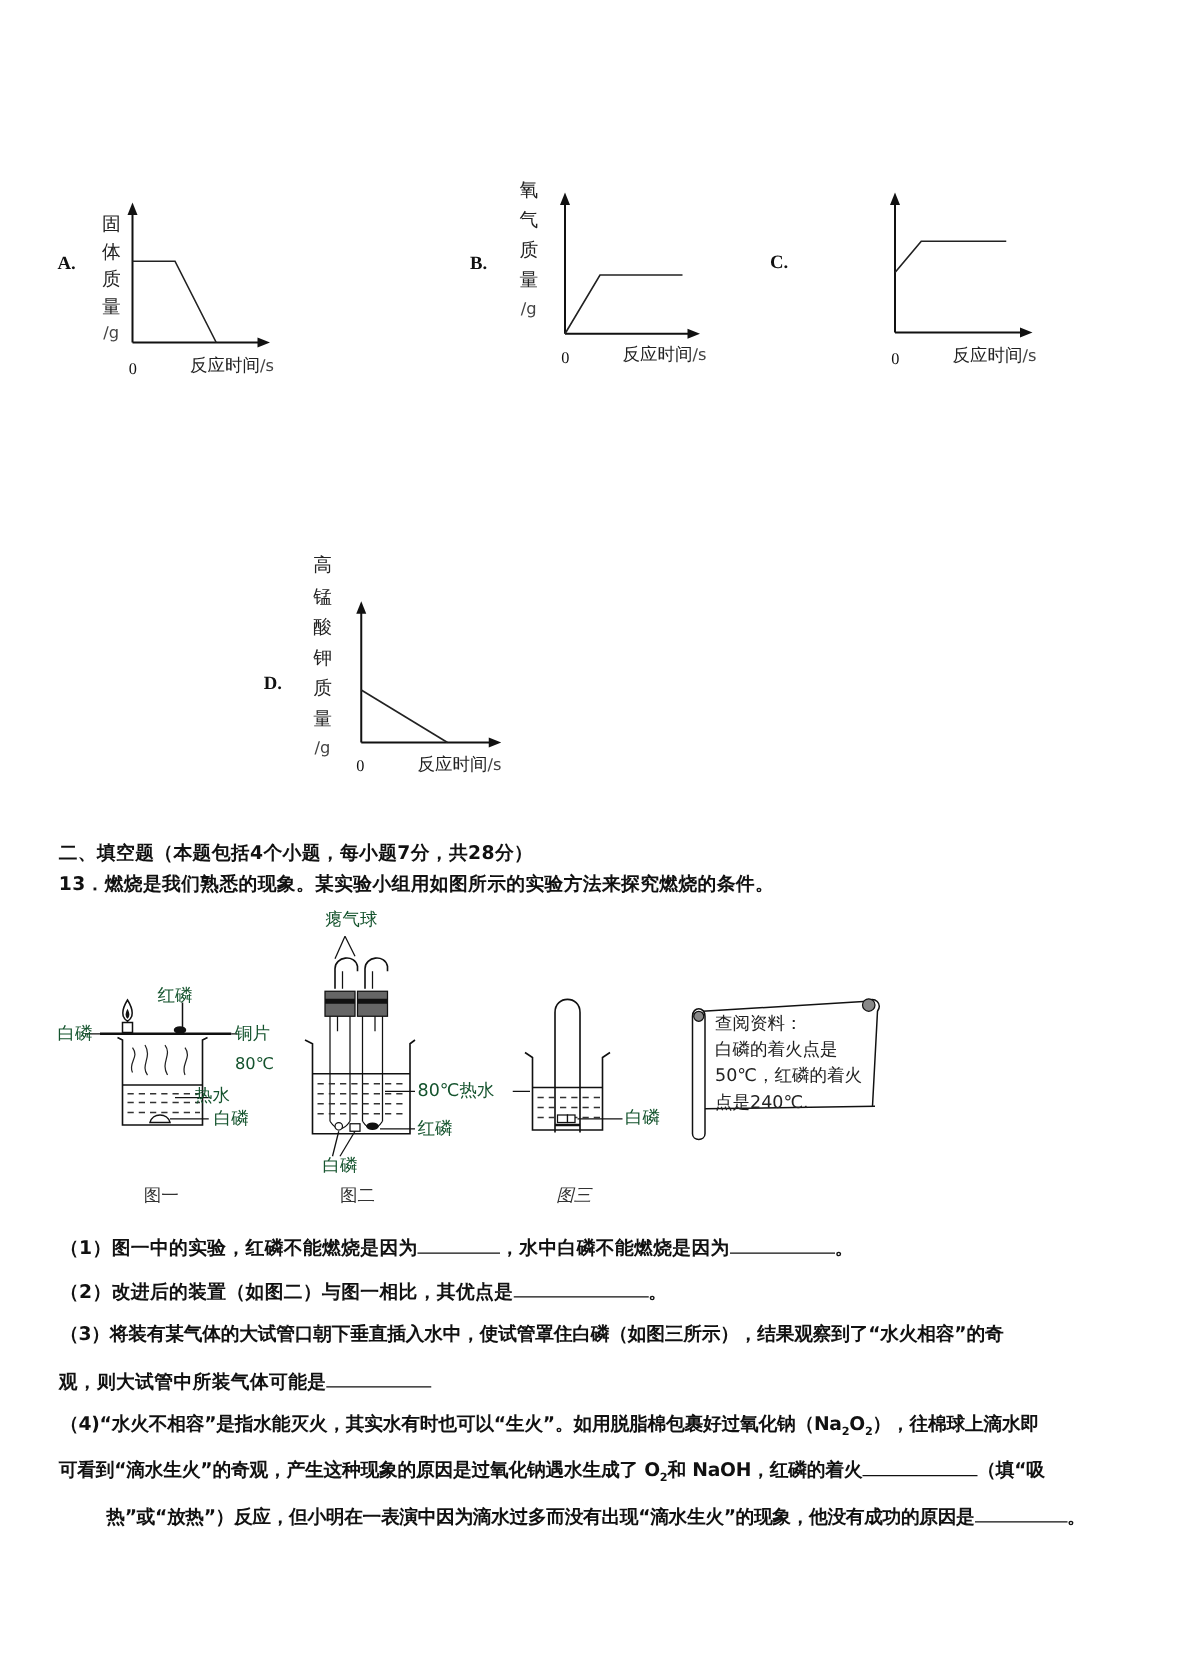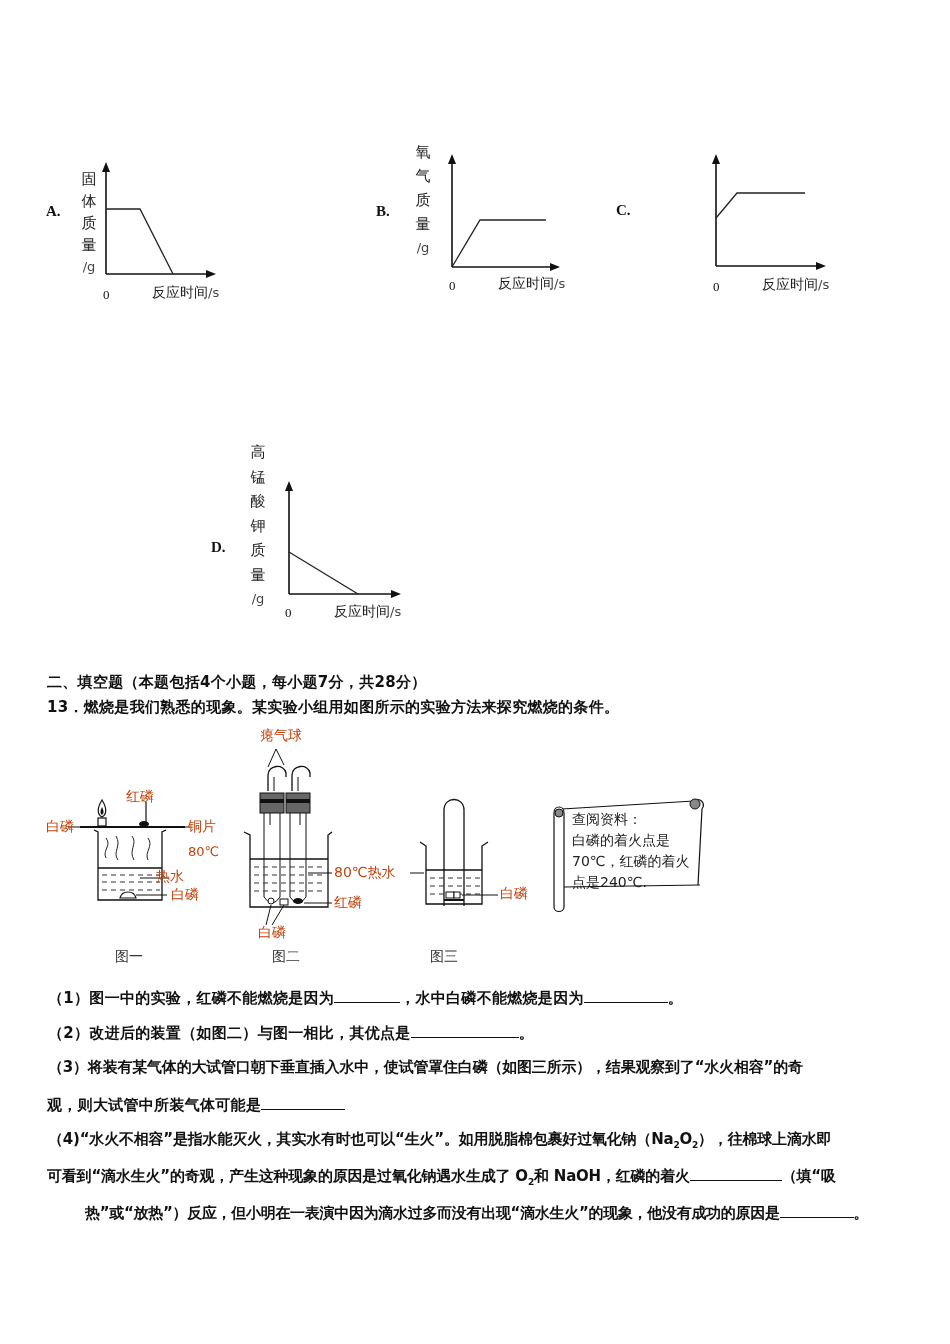--- a/index.html
+++ b/index.html
@@ -7,21 +7,21 @@
          font-family:"DejaVu Sans", sans-serif; color:#111; }
   .abs { position:absolute; }
   .opt-letter { font-family:"Liberation Serif", serif; font-weight:bold; font-size:15px; }
   .vlabel { font-size:15px; line-height:22px; color:#222; }
   .vlabel .unit { font-size:13px; color:#444; }
   .zero { font-family:"Liberation Serif", serif; font-size:13px; }
   .xlabel { font-size:14px; color:#222; }
   .xlabel .unit { font-size:13px; color:#444; }
   .line { font-size:15px; font-weight:bold; white-space:nowrap; letter-spacing:0.3px; }
   .blank { display:inline-block; border-bottom:1px solid #111; height:14px; vertical-align:baseline; }
-  .fig-text { font-size:14px; color:#c2410c; }
+  .fig-text { font-size:14px; color:#14532d; }
   .fig-cap { font-size:14px; color:#333; }
   .note { font-size:14px; line-height:21px; color:#222; }
   sub { font-size:9px; }
 </style>
 </head>
 <body>
 
 <div class="abs" style="left:40px;top:160px;width:260px;height:150px;">
   <span class="abs opt-letter" style="left:6px;top:43px;">A.</span>
   <div class="abs vlabel" style="left:40px;top:8px;width:18px;text-align:center;">
@@ -205,37 +205,37 @@
       <line x1="20" y1="104" x2="70" y2="104"></line>
     </g>
     <rect x="36" y="102" width="8" height="6" fill="#fff" stroke="#111"></rect>
     <rect x="44" y="102" width="6" height="6" fill="#fff" stroke="#111"></rect>
     <line x1="34" y1="110" x2="54" y2="110" stroke="#111" stroke-width="2"></line>
     <line x1="52" y1="105" x2="88" y2="105" stroke="#111"></line>
 
     <line x1="0" y1="83" x2="14" y2="83" stroke="#111"></line>
   </svg>
   <span class="abs fig-text" style="left:90px;top:95px;">白磷</span>
-  <span class="abs fig-cap" style="left:20px;top:158px;">图三</span>
+  <span class="abs fig-cap" style="left:35px;top:158px;font-style:italic;">图三</span>
 </div>
 
 <div class="abs" style="left:548px;top:795px;width:160px;height:120px;">
   <svg class="abs" style="left:0;top:0;" width="160" height="120">
     <path d="M14,14 L146,6" fill="none" stroke="#111" stroke-width="1.2"></path>
     <path d="M146,6 C152,2 158,8 154,14 L150,90" fill="none" stroke="#111" stroke-width="1.2"></path>
     <circle cx="147" cy="9" r="5" fill="#888" stroke="#111"></circle>
     <path d="M14,14 L14,104" fill="none" stroke="#111" stroke-width="1.2"></path>
     <path d="M6,18 C6,10 16,10 16,18 L16,112 C16,118 6,118 6,112 Z" fill="#fff" stroke="#111" stroke-width="1.2"></path>
     <circle cx="11" cy="18" r="4" fill="#888" stroke="#111"></circle>
     <line x1="16" y1="92" x2="152" y2="90" stroke="#111" stroke-width="1.2"></line>
   </svg>
   <div class="abs note" style="left:24px;top:14px;width:130px;">
     <div>查阅资料：</div>
     <div>白磷的着火点是</div>
-    <div>70℃，红磷的着火</div>
+    <div>50℃，红磷的着火</div>
     <div>点是240℃.</div>
   </div>
 </div>
 
 <div class="abs line" style="left:48px;top:988px;">
   <span>（1）图一中的实验，红磷不能燃烧是因为</span><span class="blank" style="width:66px;"></span><span>，水中白磷不能燃烧是因为</span><span class="blank" style="width:84px;"></span><span>。</span>
 </div>
 
 <div class="abs line" style="left:48px;top:1023px;">
   <span>（2）改进后的装置（如图二）与图一相比，其优点是</span><span class="blank" style="width:108px;"></span><span>。</span>

